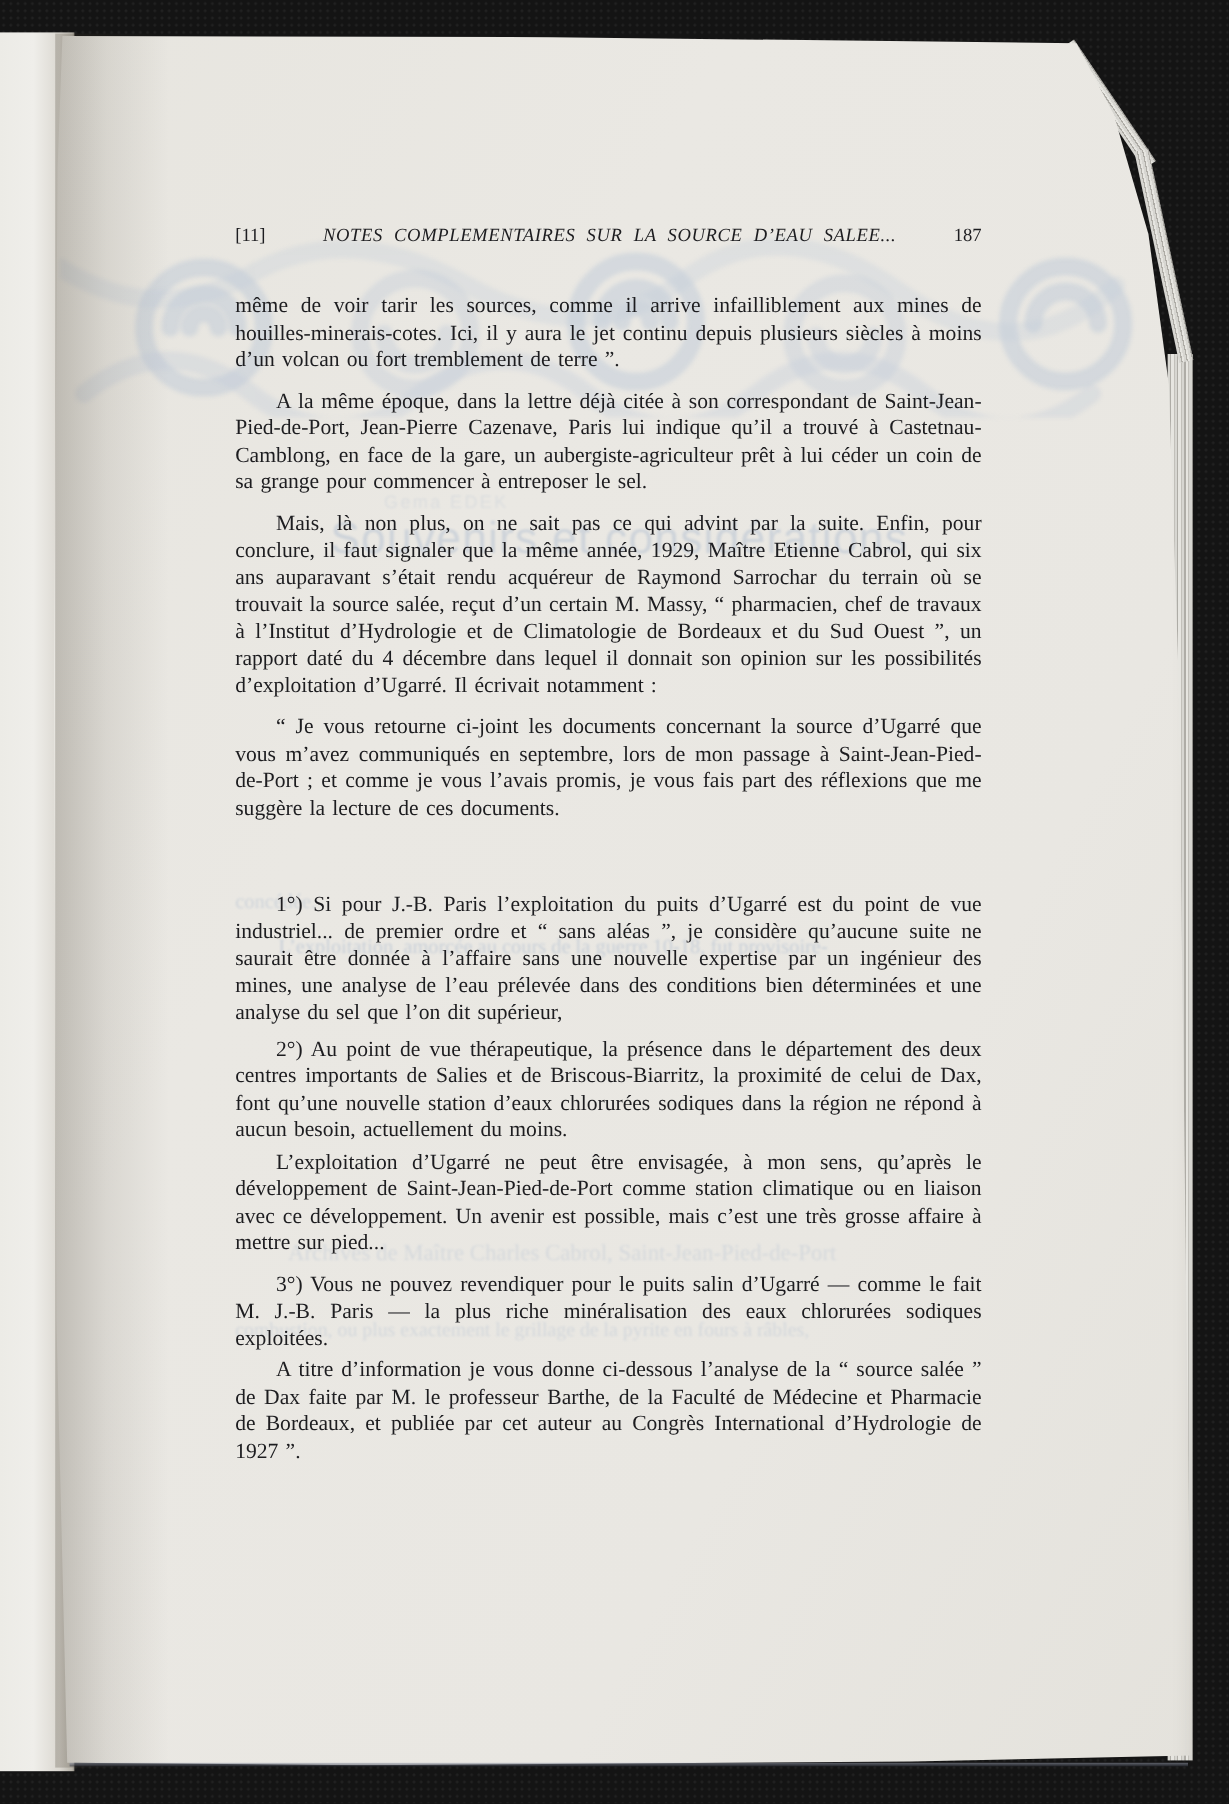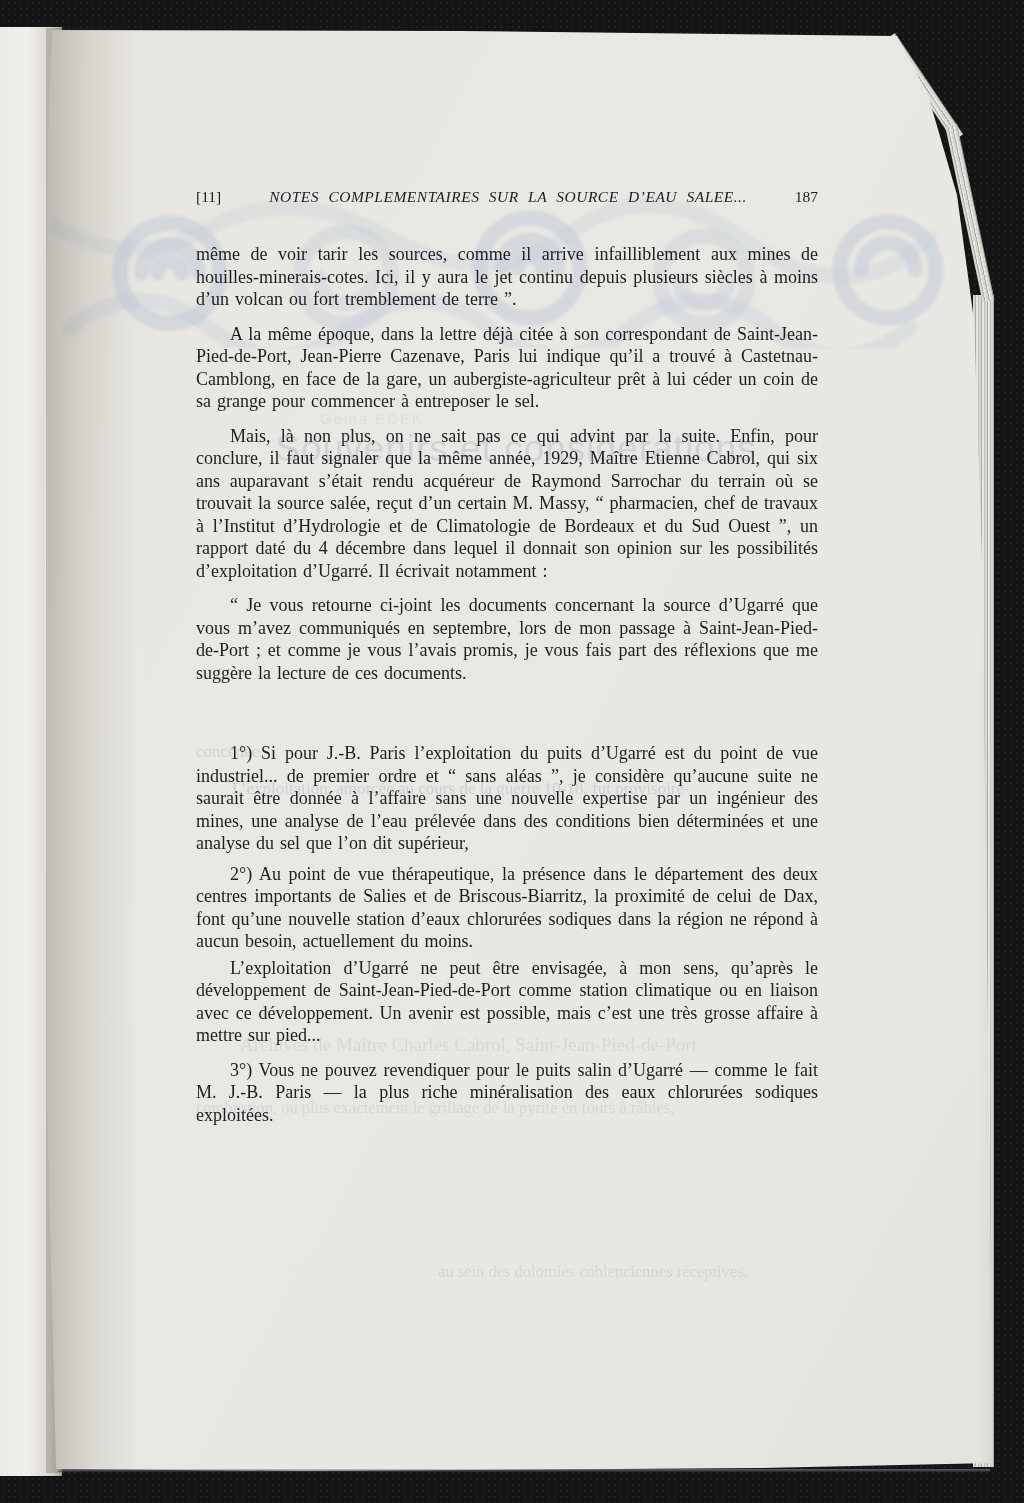--- a/index.html
+++ b/index.html
@@ -105,34 +105,34 @@
       <path opacity=".3" d="M0 25 q 80 50 160 5 t 180 10 t 180 -5 t 180 10 t 180 -5"></path>
     </g>
   </svg>
 
   <div class="ghost ghost-caption">Gema EDEK</div>
   <div class="ghost ghost-headline">Souvenirs et considérations</div>
   <div class="ghost ghost-line ghost-0">concédée.</div>
   <div class="ghost ghost-line ghost-1">L’exploitation, amorcée au cours de la guerre 10-18, fut provisoire-</div>
   <div class="ghost ghost-line ghost-2">Archives de Maître Charles Cabrol, Saint-Jean-Pied-de-Port</div>
   <div class="ghost ghost-line ghost-3">combustion, ou plus exactement le grillage de la pyrite en fours à râbles,</div>
-  <div class="ghost ghost-line ghost-4">au sein des dolomies coblenciennes réceptives.</div>
 
   <div class="text-block">
     <div class="running-header">
       <span>[11]</span>
       <span class="rh-title">NOTES COMPLEMENTAIRES SUR LA SOURCE D’EAU SALEE...</span>
       <span>187</span>
     </div>
 
     <p class="para p0">même de voir tarir les sources, comme il arrive infailliblement aux mines de houilles-minerais-cotes. Ici, il y aura le jet continu depuis plusieurs siècles à moins d’un volcan ou fort tremblement de terre ”.</p>
     <p class="para p1">A la même époque, dans la lettre déjà citée à son correspondant de Saint-Jean-Pied-de-Port, Jean-Pierre Cazenave, Paris lui indique qu’il a trouvé à Castetnau-Camblong, en face de la gare, un aubergiste-agriculteur prêt à lui céder un coin de sa grange pour commencer à entreposer le sel.</p>
     <p class="para p2">Mais, là non plus, on ne sait pas ce qui advint par la suite. Enfin, pour conclure, il faut signaler que la même année, 1929, Maître Etienne Cabrol, qui six ans auparavant s’était rendu acquéreur de Raymond Sarrochar du terrain où se trouvait la source salée, reçut d’un certain M. Massy, “ pharmacien, chef de travaux à l’Institut d’Hydrologie et de Climatologie de Bordeaux et du Sud Ouest ”, un rapport daté du 4 décembre dans lequel il donnait son opinion sur les possibilités d’exploitation d’Ugarré. Il écrivait notamment :</p>
     <p class="para p3">“ Je vous retourne ci-joint les documents concernant la source d’Ugarré que vous m’avez communiqués en septembre, lors de mon passage à Saint-Jean-Pied-de-Port ; et comme je vous l’avais promis, je vous fais part des réflexions que me suggère la lecture de ces documents.</p>
     <p class="para p4">1°) Si pour J.-B. Paris l’exploitation du puits d’Ugarré est du point de vue industriel... de premier ordre et “ sans aléas ”, je considère qu’aucune suite ne saurait être donnée à l’affaire sans une nouvelle expertise par un ingénieur des mines, une analyse de l’eau prélevée dans des conditions bien déterminées et une analyse du sel que l’on dit supérieur,</p>
     <p class="para p5">2°) Au point de vue thérapeutique, la présence dans le département des deux centres importants de Salies et de Briscous-Biarritz, la proximité de celui de Dax, font qu’une nouvelle station d’eaux chlorurées sodiques dans la région ne répond à aucun besoin, actuellement du moins.</p>
     <p class="para p6">L’exploitation d’Ugarré ne peut être envisagée, à mon sens, qu’après le développement de Saint-Jean-Pied-de-Port comme station climatique ou en liaison avec ce développement. Un avenir est possible, mais c’est une très grosse affaire à mettre sur pied...</p>
     <p class="para p7">3°) Vous ne pouvez revendiquer pour le puits salin d’Ugarré — comme le fait M. J.-B. Paris — la plus riche minéralisation des eaux chlorurées sodiques exploitées.</p>
+    <p class="para p8">A titre d’information je vous donne ci-dessous l’analyse de la “ source salée ” de Dax faite par M. le professeur Barthe, de la Faculté de Médecine et Pharmacie de Bordeaux, et publiée par cet auteur au Congrès International d’Hydrologie de 1927 ”.</p>
   </div>
 </div>
 
 <div class="gutter-shadow"></div>
 <div class="bottom-edge-line"></div>
 
 </body></html>

